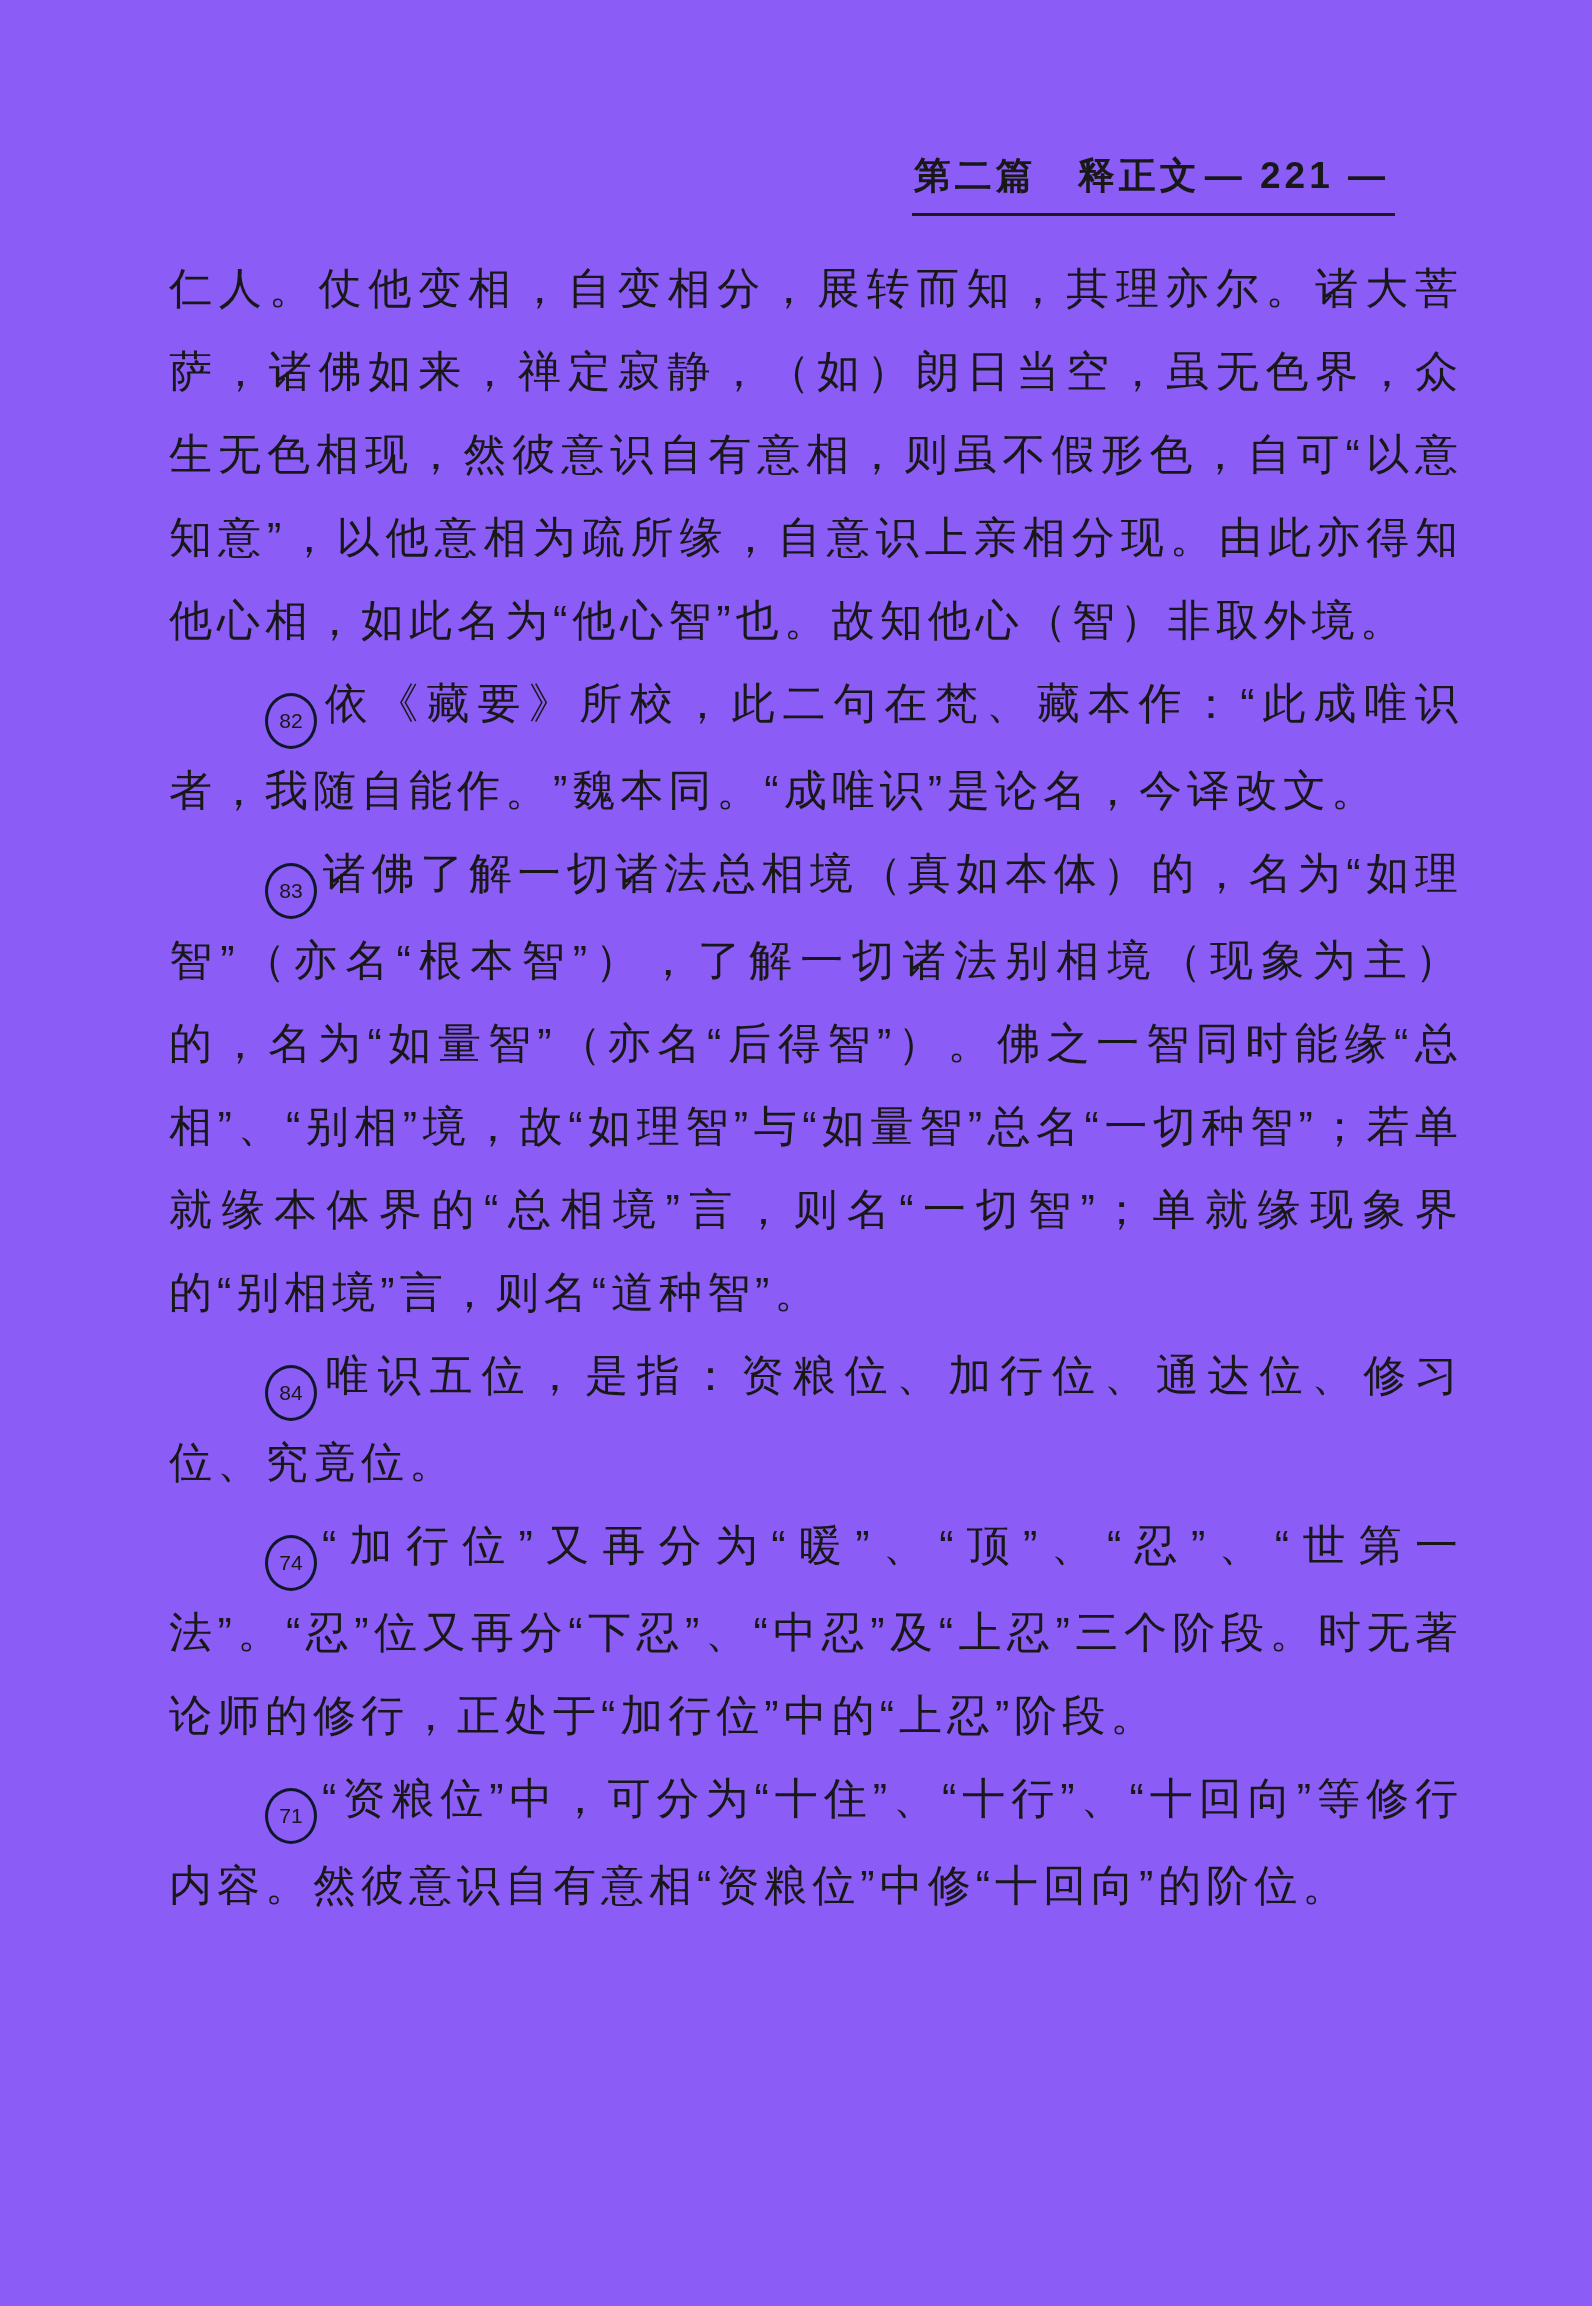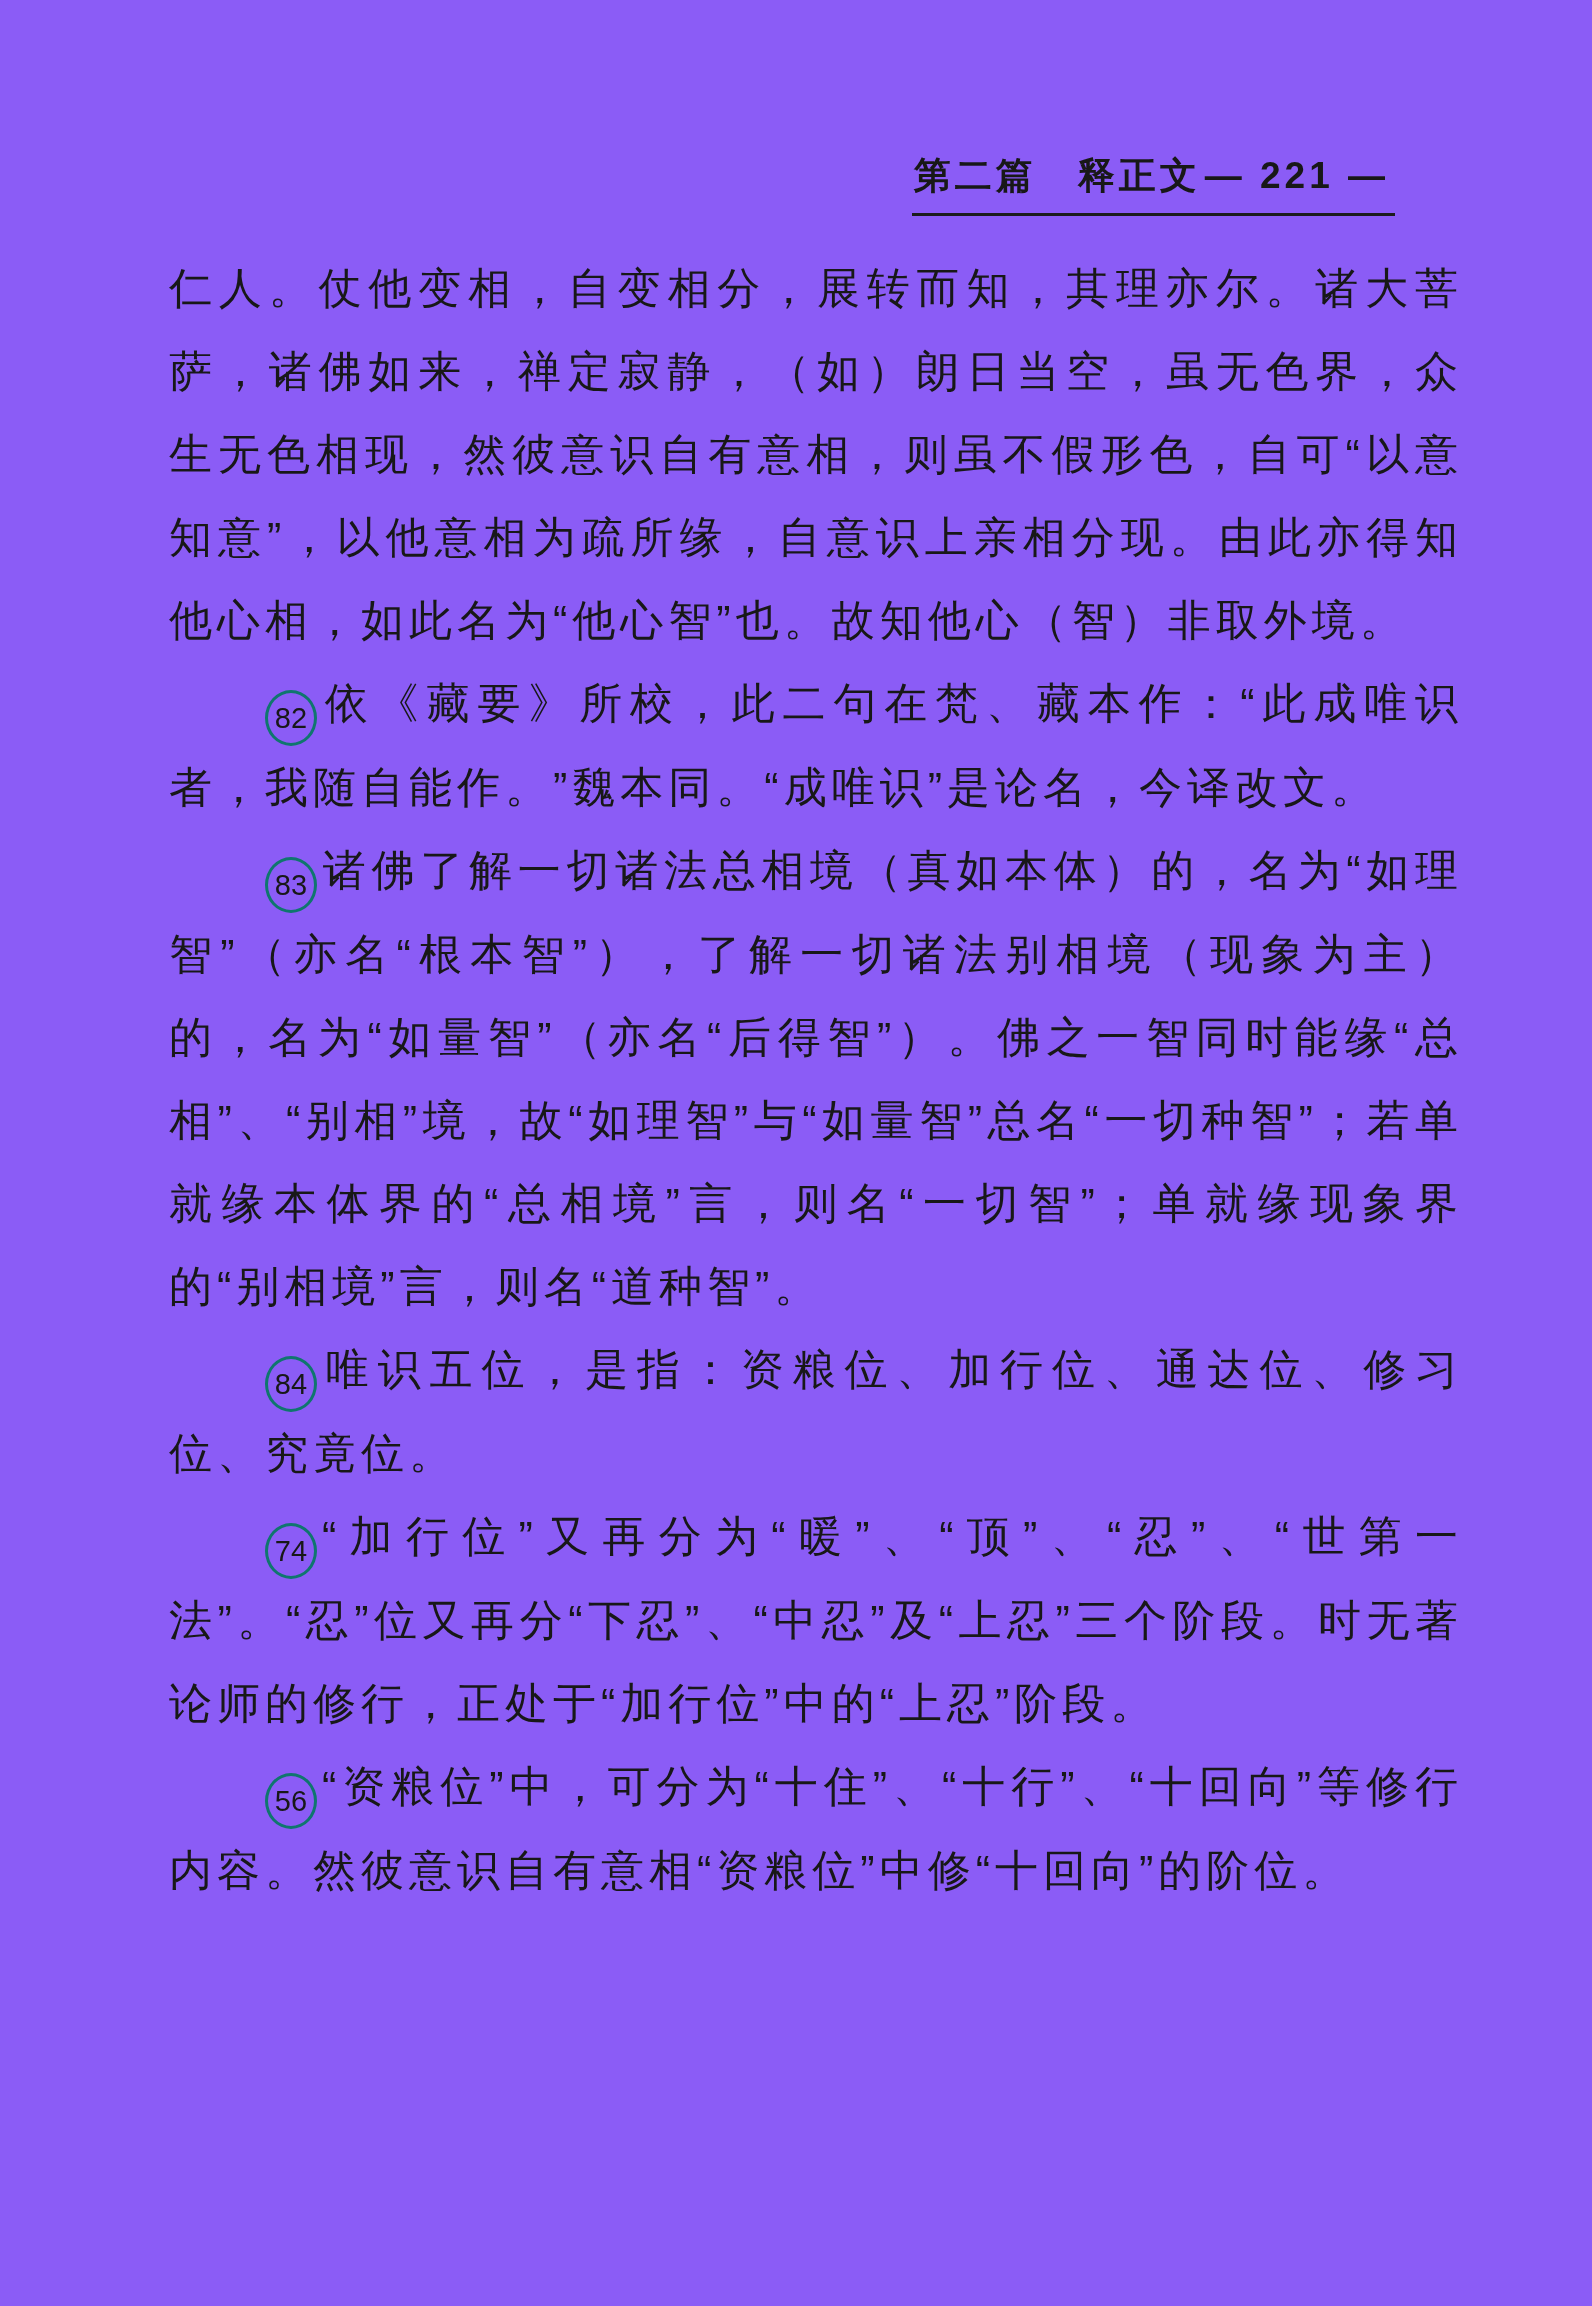--- a/index.html
+++ b/index.html
@@ -54,23 +54,23 @@
     overflow-wrap: break-word;
   }
   .para.indent {
     text-indent: 96px;
   }
   .circled-num {
     display: inline-block;
     width: 52px;
     height: 56px;
     box-sizing: border-box;
-    border: 3px solid #0f766e;
+    border: 3px solid #0f172a;
     border-radius: 50%;
-    font-size: 29px;
+    font-size: 21px;
     line-height: 50px;
     text-align: center;
     letter-spacing: 0;
     text-indent: 0;
     vertical-align: -10px;
     margin-right: 5px;
     font-weight: normal;
   }
 </style>
 </head>
@@ -81,17 +81,17 @@
   <div class="running-header">
     <span class="header-rule"><span class="header-chapter">第二篇　释正文</span><span class="header-page">— 221 —</span></span>
   </div>
 
   <div class="page-body" id="paragraph-container">
       <p class="para"><span>仁人。仗他变相，自变相分，展转而知，其理亦尔。诸大菩萨，诸佛如来，禅定寂静，（如）朗日当空，虽无色界，众生无色相现，然彼意识自有意相，则虽不假形色，自可“以意知意”，以他意相为疏所缘，自意识上亲相分现。由此亦得知他心相，如此名为“他心智”也。故知他心（智）非取外境。</span></p>
       <p class="para indent"><span class="circled-num">82</span><span>依《藏要》所校，此二句在梵、藏本作：“此成唯识者，我随自能作。”魏本同。“成唯识”是论名，今译改文。</span></p>
       <p class="para indent"><span class="circled-num">83</span><span>诸佛了解一切诸法总相境（真如本体）的，名为“如理智”（亦名“根本智”），了解一切诸法别相境（现象为主）的，名为“如量智”（亦名“后得智”）。佛之一智同时能缘“总相”、“别相”境，故“如理智”与“如量智”总名“一切种智”；若单就缘本体界的“总相境”言，则名“一切智”；单就缘现象界的“别相境”言，则名“道种智”。</span></p>
       <p class="para indent"><span class="circled-num">84</span><span>唯识五位，是指：资粮位、加行位、通达位、修习位、究竟位。</span></p>
       <p class="para indent"><span class="circled-num">74</span><span>“加行位”又再分为“暖”、“顶”、“忍”、“世第一法”。“忍”位又再分“下忍”、“中忍”及“上忍”三个阶段。时无著论师的修行，正处于“加行位”中的“上忍”阶段。</span></p>
-      <p class="para indent"><span class="circled-num">56</span><span>“资粮位”中，可分为“十住”、“十行”、“十回向”等修行内容。然彼意识自有意相“资粮位”中修“十回向”的阶位。</span></p>
+      <p class="para indent"><span class="circled-num">71</span><span>“资粮位”中，可分为“十住”、“十行”、“十回向”等修行内容。然彼意识自有意相“资粮位”中修“十回向”的阶位。</span></p>
     </div>
 
 </div>
 
 
 </body></html>

